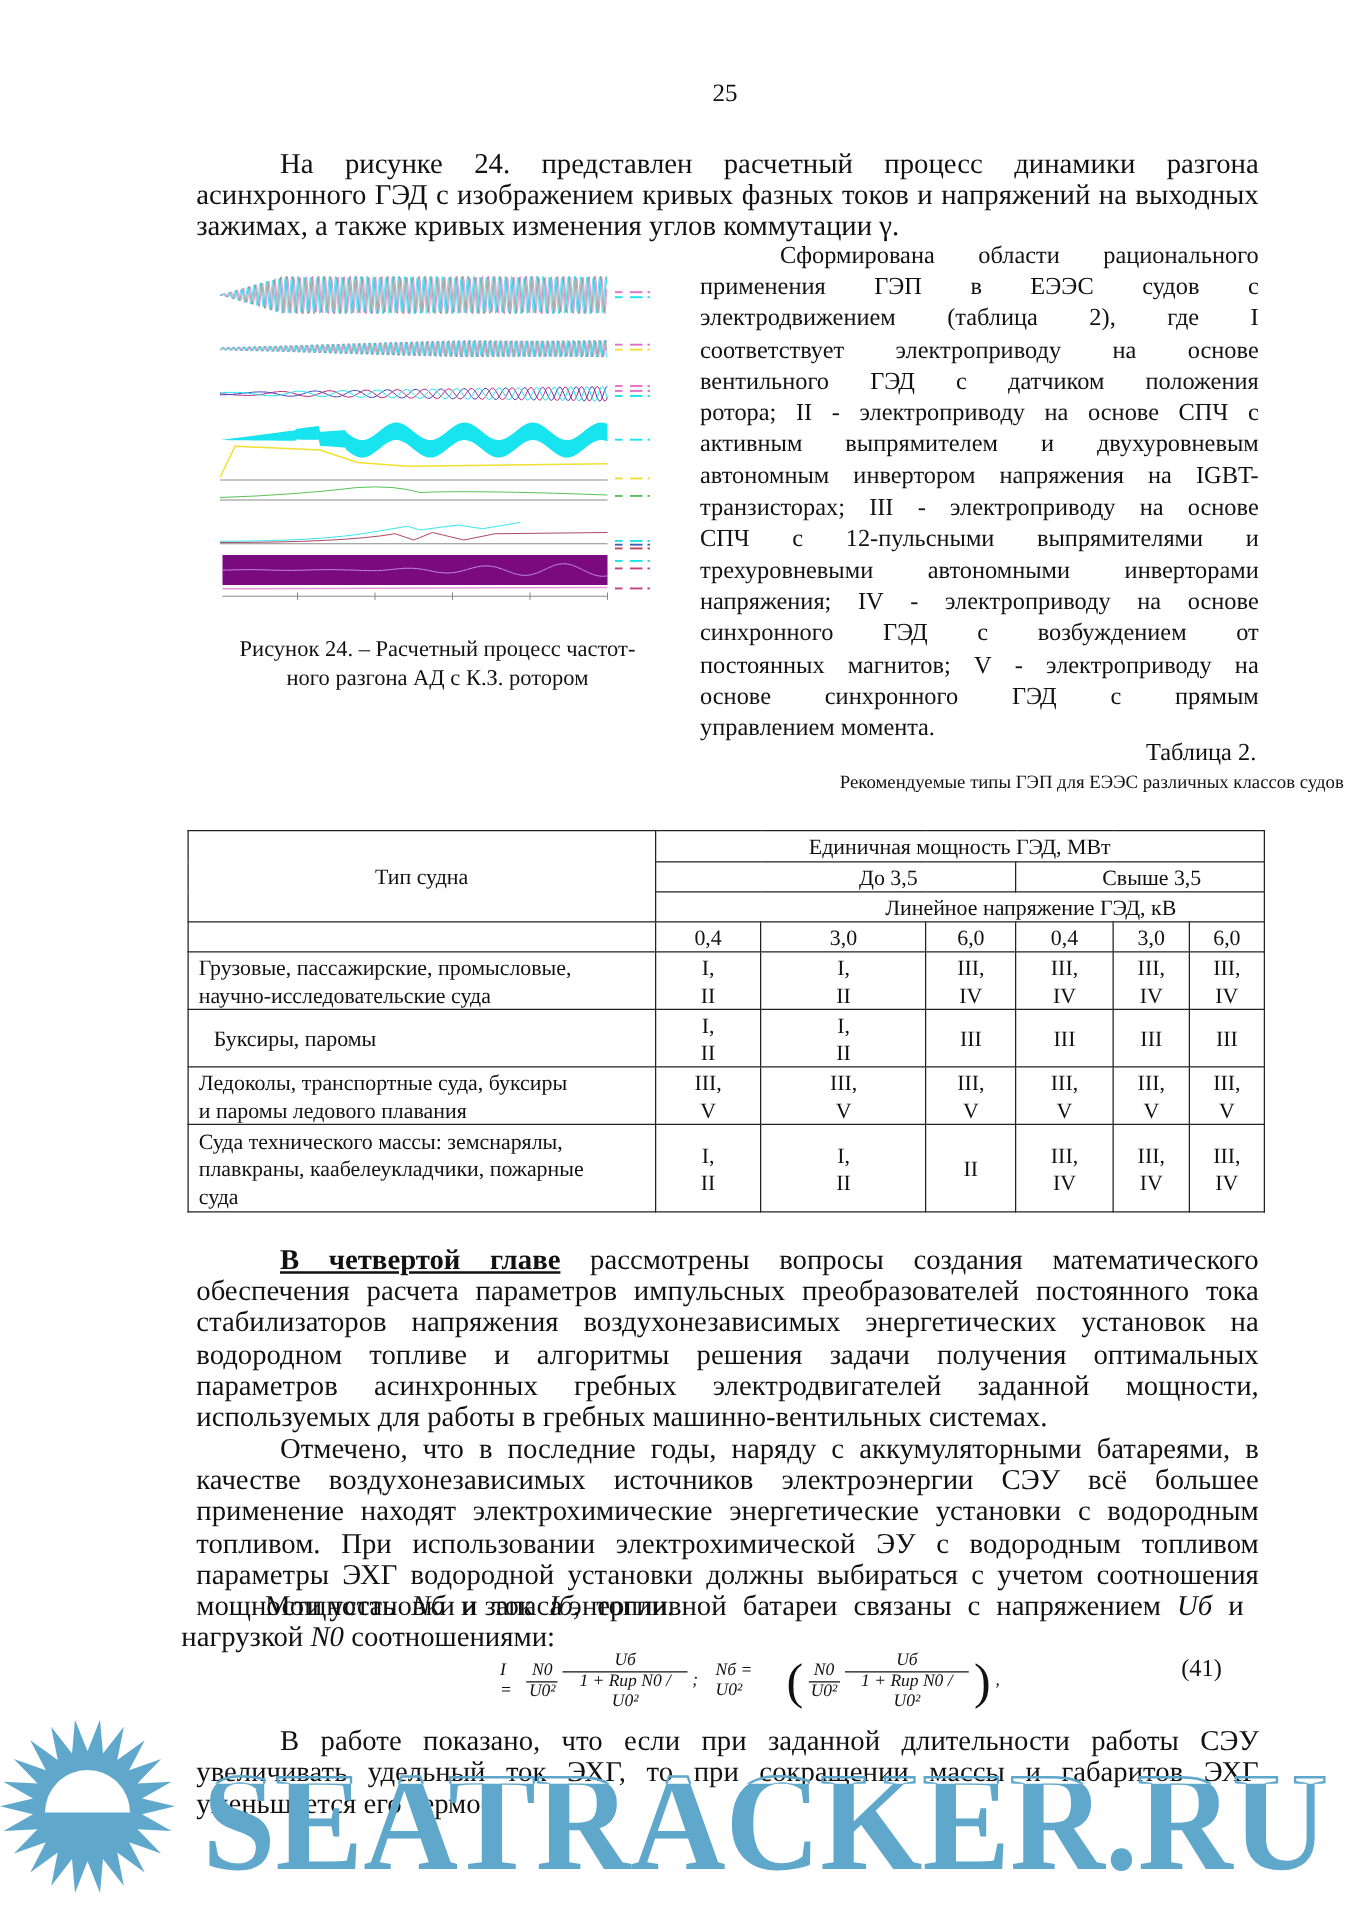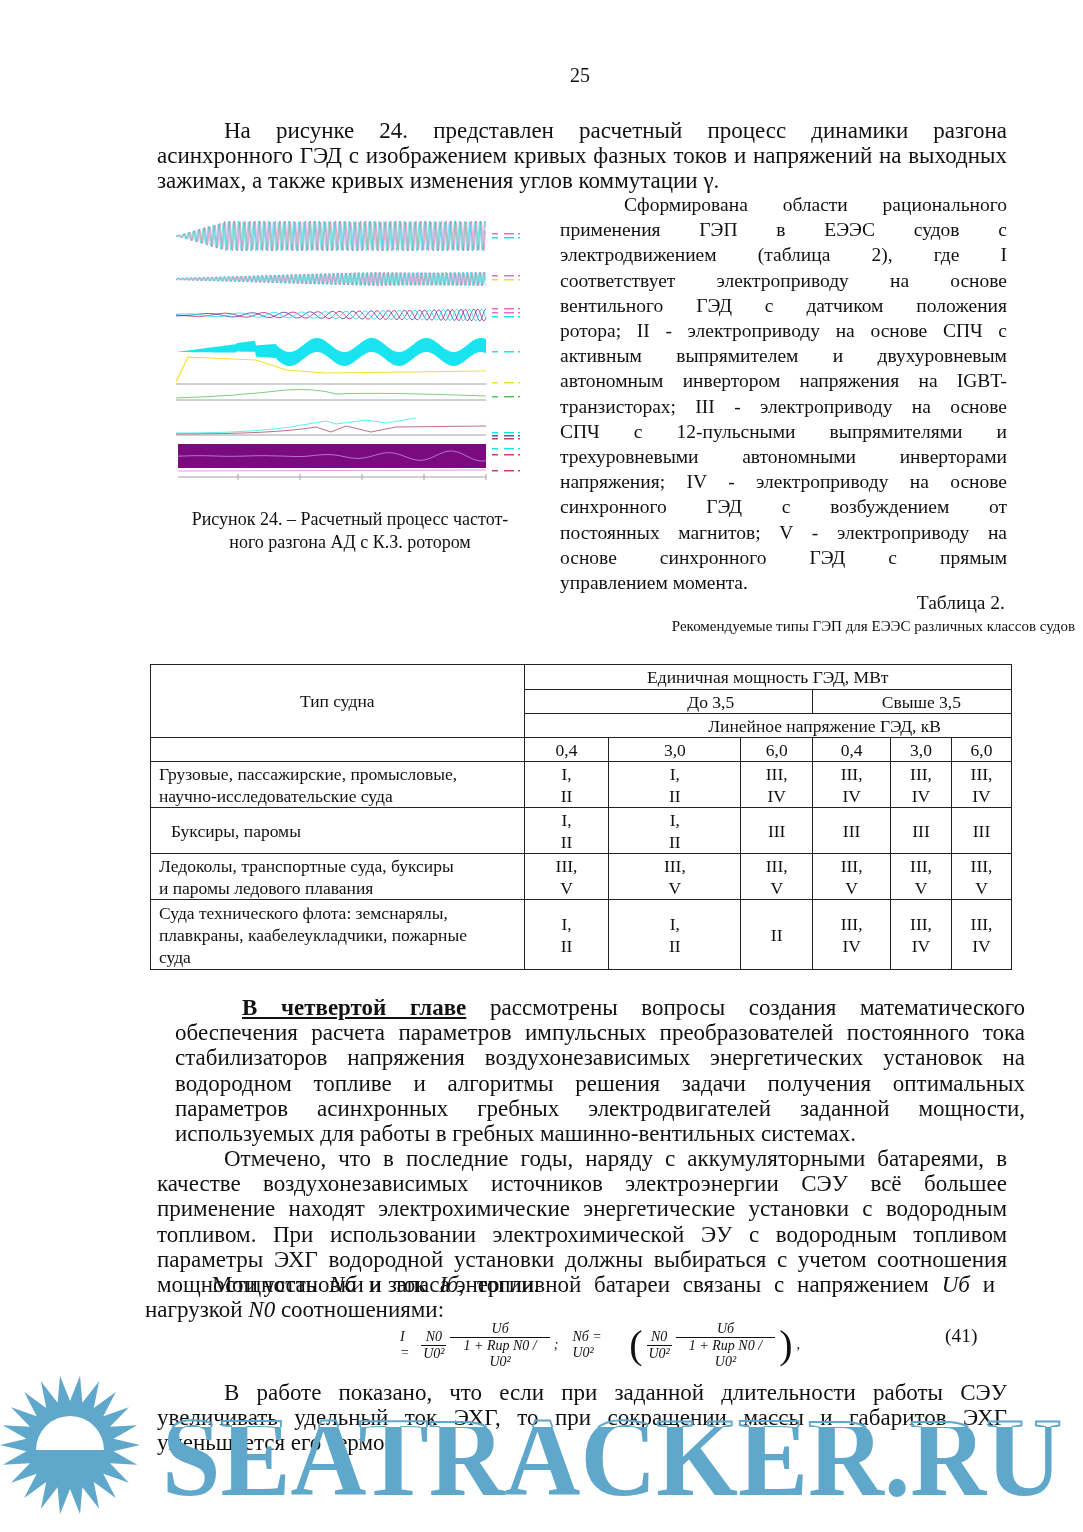--- a/index.html
+++ b/index.html
@@ -16,21 +16,21 @@
   .p2 .line { display: flex; justify-content: space-between; white-space: nowrap; }
   .p2 .line.last { justify-content: flex-start; }
   .p2 .line.first { padding-left: 64px; }
   .tab-label { right: 78px; top: 592px; font-size: 19.5px; }
   .tab-title { left: 150px; width: 925px; top: 618px; text-align: right; font-size: 15px; }
   table.t2 { position: absolute; left: 150px; top: 664px; width: 862px; border-collapse: collapse; font-size: 17.5px; }
   table.t2 td { border: 1.5px solid #222; padding: 0 4px; text-align: center; vertical-align: middle; line-height: 22px; }
   table.t2 td.hdr { font-weight: normal; }
   table.t2 td.ship { text-align: left; padding-left: 8px; }
   table.t2 td.ship.ind { padding-left: 20px; }
-  .p3 { left: 175px; top: 995px; width: 850px; }
+  .p3 { left: 157px; top: 995px; width: 850px; }
   .p3 .lead { font-weight: bold; text-decoration: underline; }
   .p4 { left: 157px; top: 1146px; width: 850px; }
   .p5 { left: 145px; top: 1272px; width: 850px; }
   .p5 i { font-style: italic; }
   .formula { left: 400px; top: 1320px; height: 50px; width: 400px; font-size: 14px; font-style: italic; }
   .eqnum { left: 945px; top: 1325px; font-size: 19.5px; }
   .p6 { left: 157px; top: 1380px; width: 850px; }
   .watermark { left: 0; top: 1375px; width: 1083px; height: 157px; pointer-events: none; }
   .frac { display: inline-block; vertical-align: middle; text-align: center; }
   .frac .num { display: block; border-bottom: 1px solid #111; padding: 0 2px; }
@@ -357,21 +357,21 @@
           <div>III,</div>
           <div>V</div>
         </td>
         <td>
           <div>III,</div>
           <div>V</div>
         </td>
       </tr>
       <tr style="height: 70px;">
         <td class="ship">
-          <div>Суда технического флота: земснарялы,</div>
+          <div>Суда технического массы: земснарялы,</div>
           <div>плавкраны, каабелеукладчики, пожарные</div>
           <div>суда</div>
         </td>
         <td>
           <div>I,</div>
           <div>II</div>
         </td>
         <td>
           <div>I,</div>
           <div>II</div>

